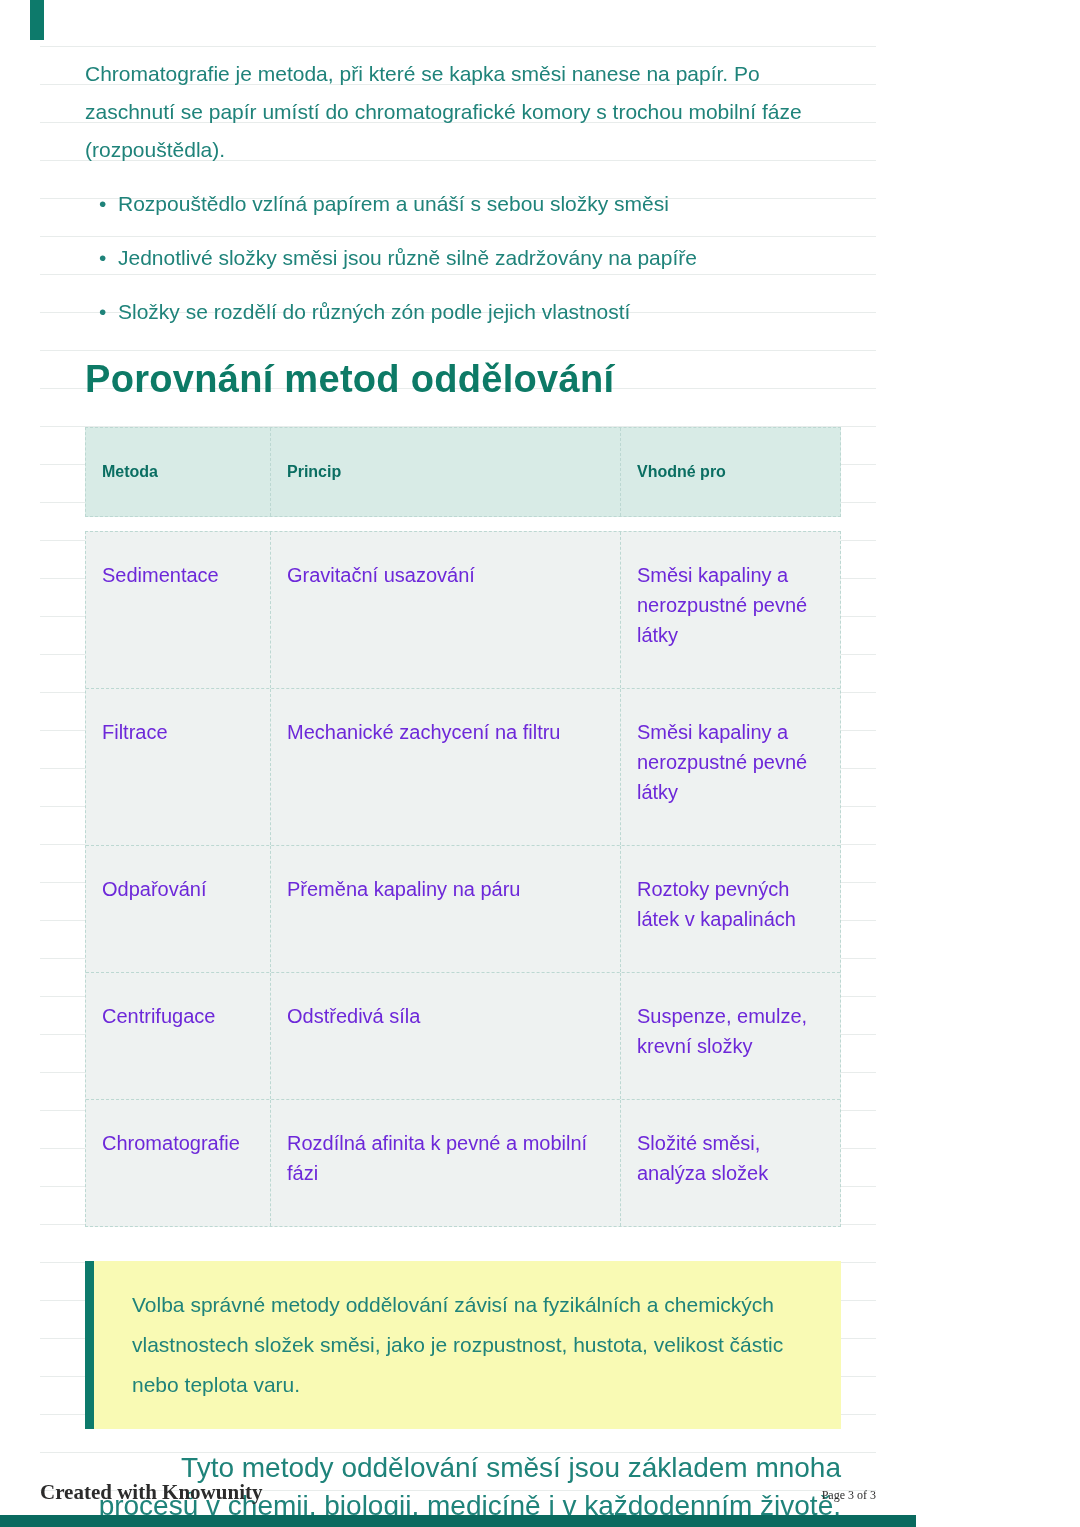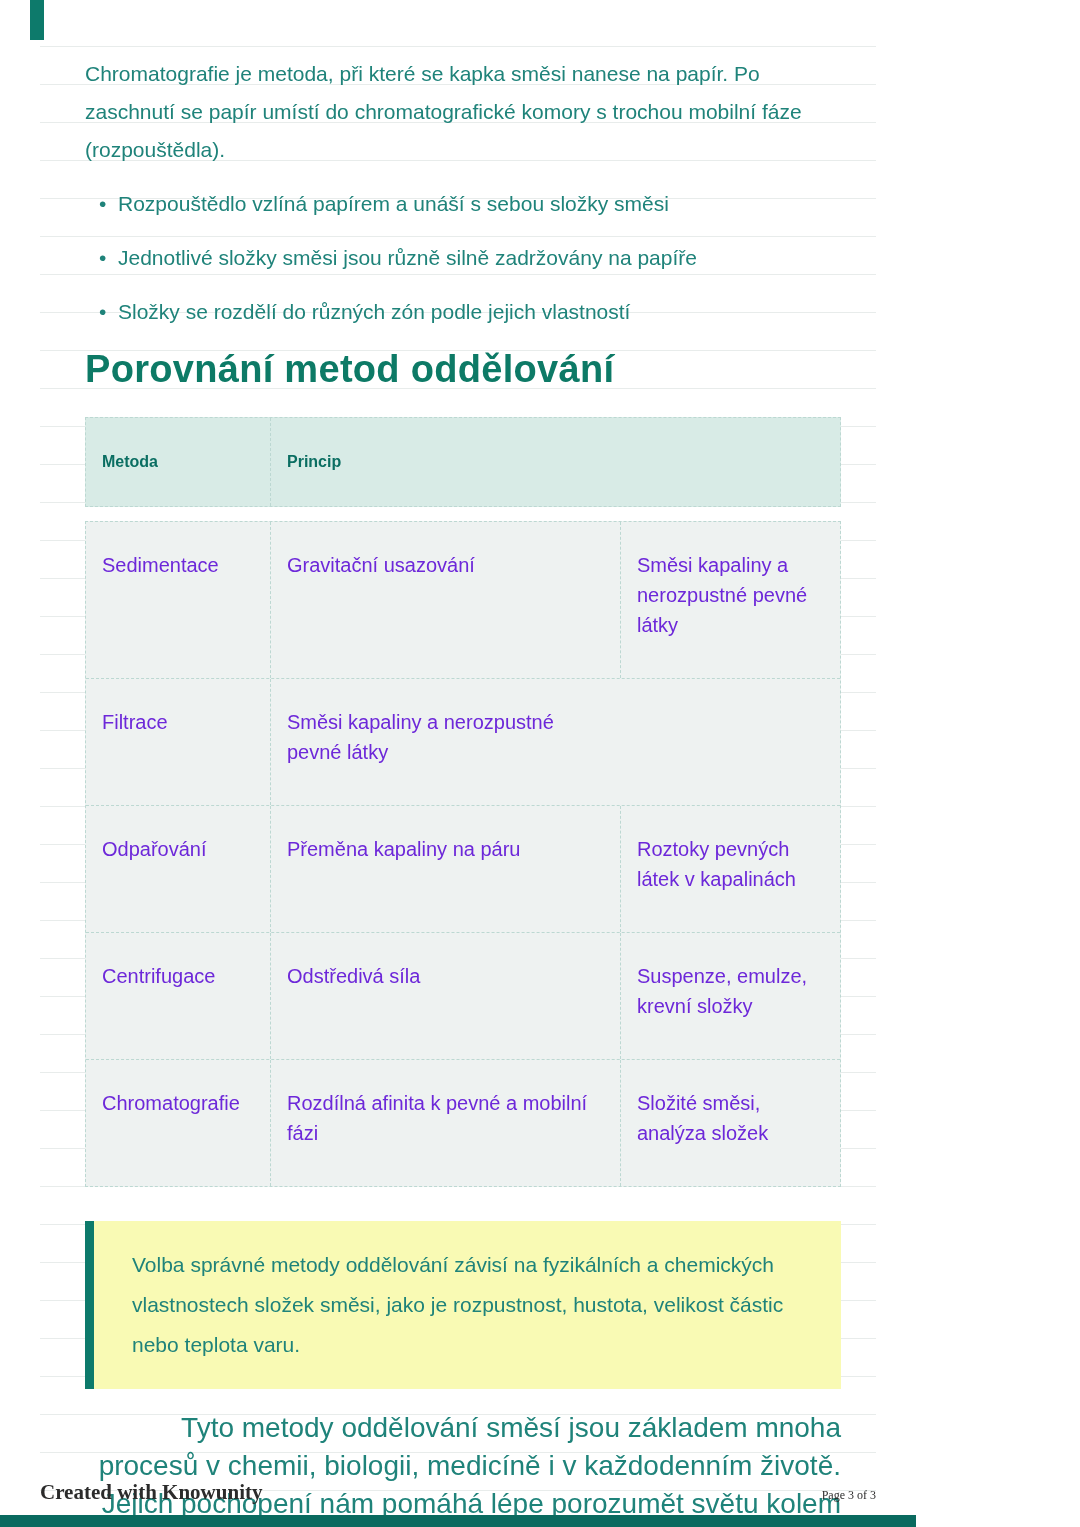--- a/index.html
+++ b/index.html
@@ -48,21 +48,21 @@
     font-size: 21px;
     line-height: 38px;
     margin-bottom: 16px;
   }
   .bullet-marker {
     position: absolute;
     left: 14px;
     top: 0;
   }
   .section-heading {
-    margin: 16px 0 0 0;
+    margin: 26px 0 0 0;
     font-size: 38px;
     line-height: 44px;
     font-weight: bold;
     color: #0d7a66;
     letter-spacing: 0.3px;
   }
   .cmp-table { margin-top: 26px; }
   .tbl-header {
     display: grid;
     grid-template-columns: 185px 350px 1fr;
@@ -163,29 +163,31 @@
         <span>Složky se rozdělí do různých zón podle jejich vlastností</span>
       </li>
     </ul>
 
     <h1 class="section-heading">Porovnání metod oddělování</h1>
 
     <div class="cmp-table">
       <div class="tbl-header">
         <div class="cell">Metoda</div>
         <div class="cell">Princip</div>
+        <div class="cell">Vhodné pro</div>
       </div>
       <div class="tbl-body">
         <div class="tbl-row">
           <div class="cell">Sedimentace</div>
           <div class="cell">Gravitační usazování</div>
           <div class="cell">Směsi kapaliny a nerozpustné pevné látky</div>
         </div>
         <div class="tbl-row">
           <div class="cell">Filtrace</div>
+          <div class="cell">Mechanické zachycení na filtru</div>
           <div class="cell">Směsi kapaliny a nerozpustné pevné látky</div>
         </div>
         <div class="tbl-row">
           <div class="cell">Odpařování</div>
           <div class="cell">Přeměna kapaliny na páru</div>
           <div class="cell">Roztoky pevných látek v kapalinách</div>
         </div>
         <div class="tbl-row">
           <div class="cell">Centrifugace</div>
           <div class="cell">Odstředivá síla</div>

